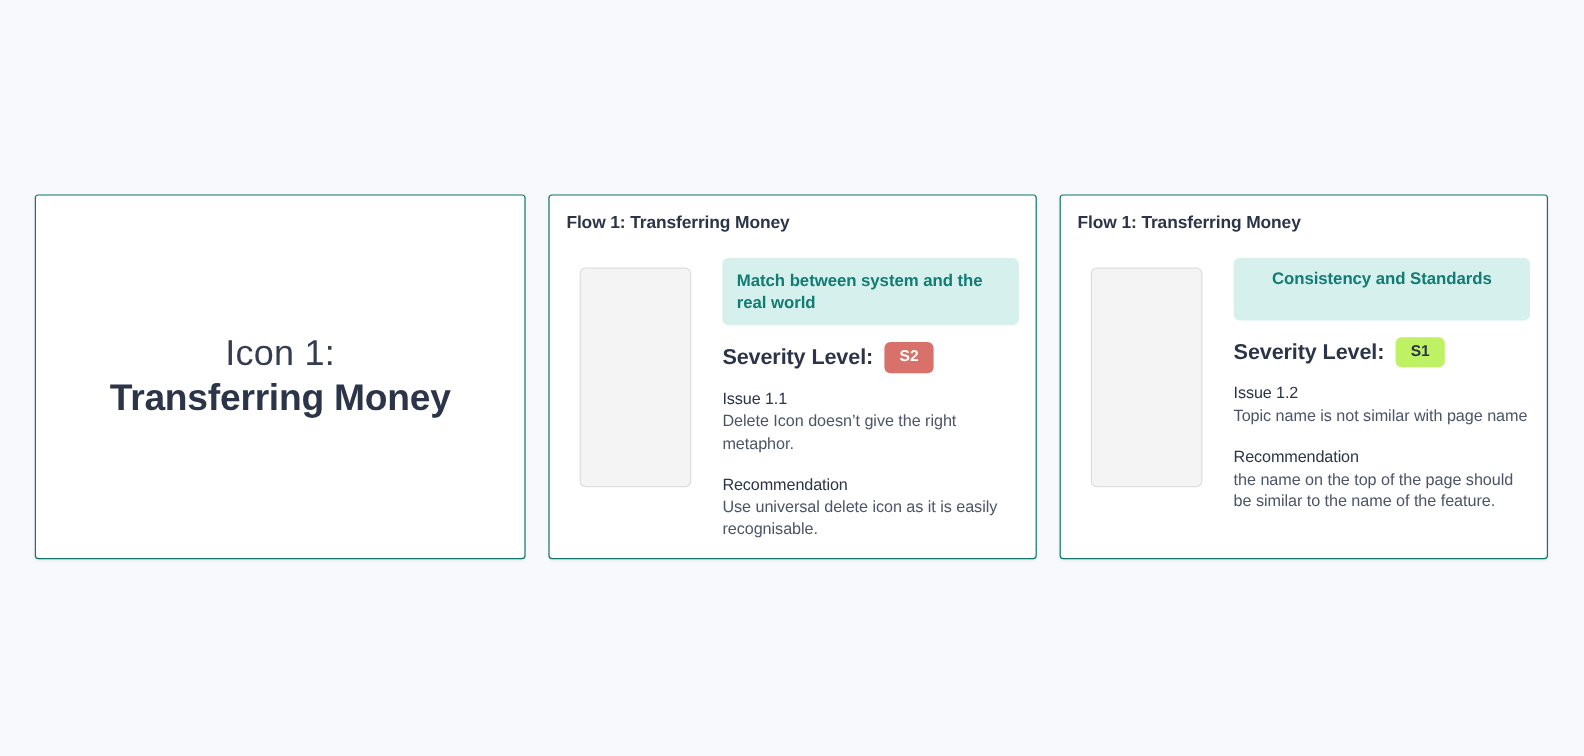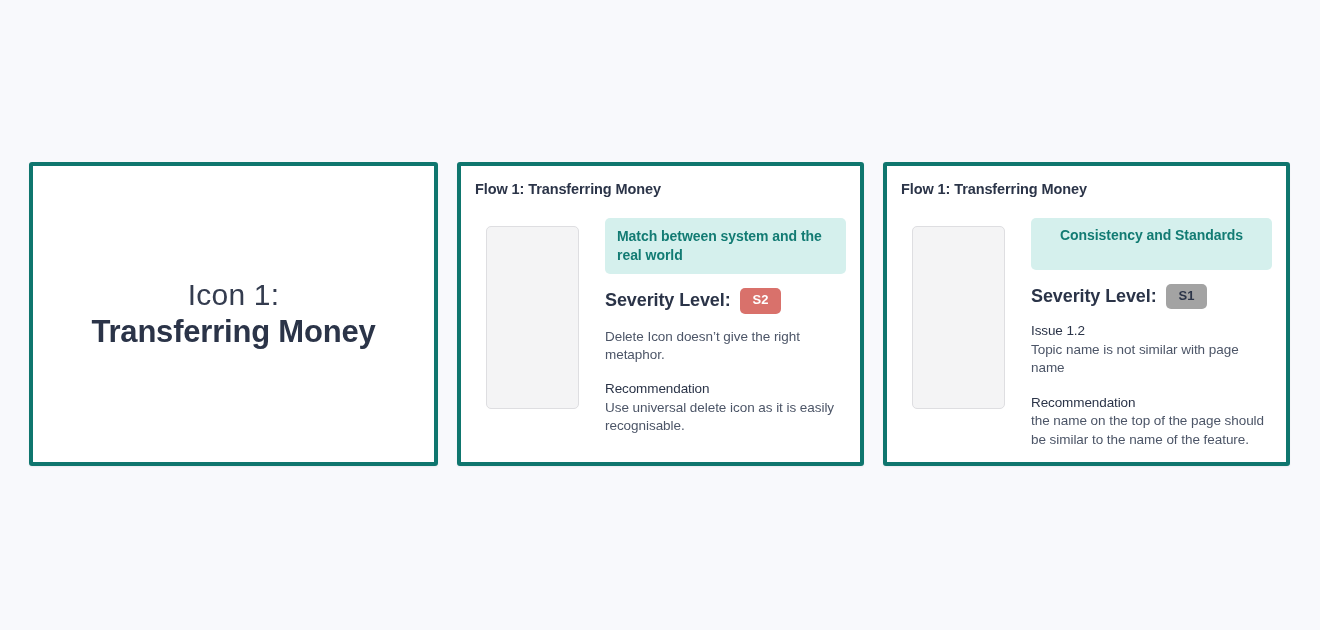--- a/index.html
+++ b/index.html
@@ -18,21 +18,21 @@
   .board {
     position: relative;
     width: 1320px;
     height: 630px;
   }
 
   
   .card {
     position: absolute;
     background: #ffffff;
-    border: 4px solid #0f766e;
+    border: 1px solid #0f766e;
     border-radius: 3px;
     box-sizing: border-box;
     box-shadow: 0 1px 2px rgba(30,35,50,0.06);
   }
 
   
   #card-title {
     left: 29px;
     top: 162px;
     width: 409px;
@@ -147,21 +147,21 @@
     font-size: 13px;
     font-weight: 700;
     padding: 5px 13px 6px 13px;
     line-height: 1.1;
   }
   .severity-badge.sev-strong {
     background: #d9716b;
     color: #ffffff;
   }
   .severity-badge.sev-soft {
-    background: #a3a3a3;
+    background: #bef264;
     color: #2b3448;
   }
 
   .issue-block {
     margin-top: 14px;
   }
   .issue-block.rec {
     margin-top: 17px;
   }
   .block-title {
@@ -200,20 +200,21 @@
 
       <div class="issue-content">
         <div class="heuristic-pill">Match between system and the real world</div>
 
         <div class="severity-row">
           <span class="severity-label">Severity Level:</span>
           <span class="severity-badge sev-strong">S2</span>
         </div>
 
         <div class="issue-block">
+          <div class="block-title">Issue 1.1</div>
           <div class="block-text">Delete Icon doesn’t give the right metaphor.</div>
         </div>
 
         <div class="issue-block rec">
           <div class="block-title">Recommendation</div>
           <div class="block-text">Use universal delete icon as it is easily recognisable.</div>
         </div>
       </div>
     </div>
   </div>

